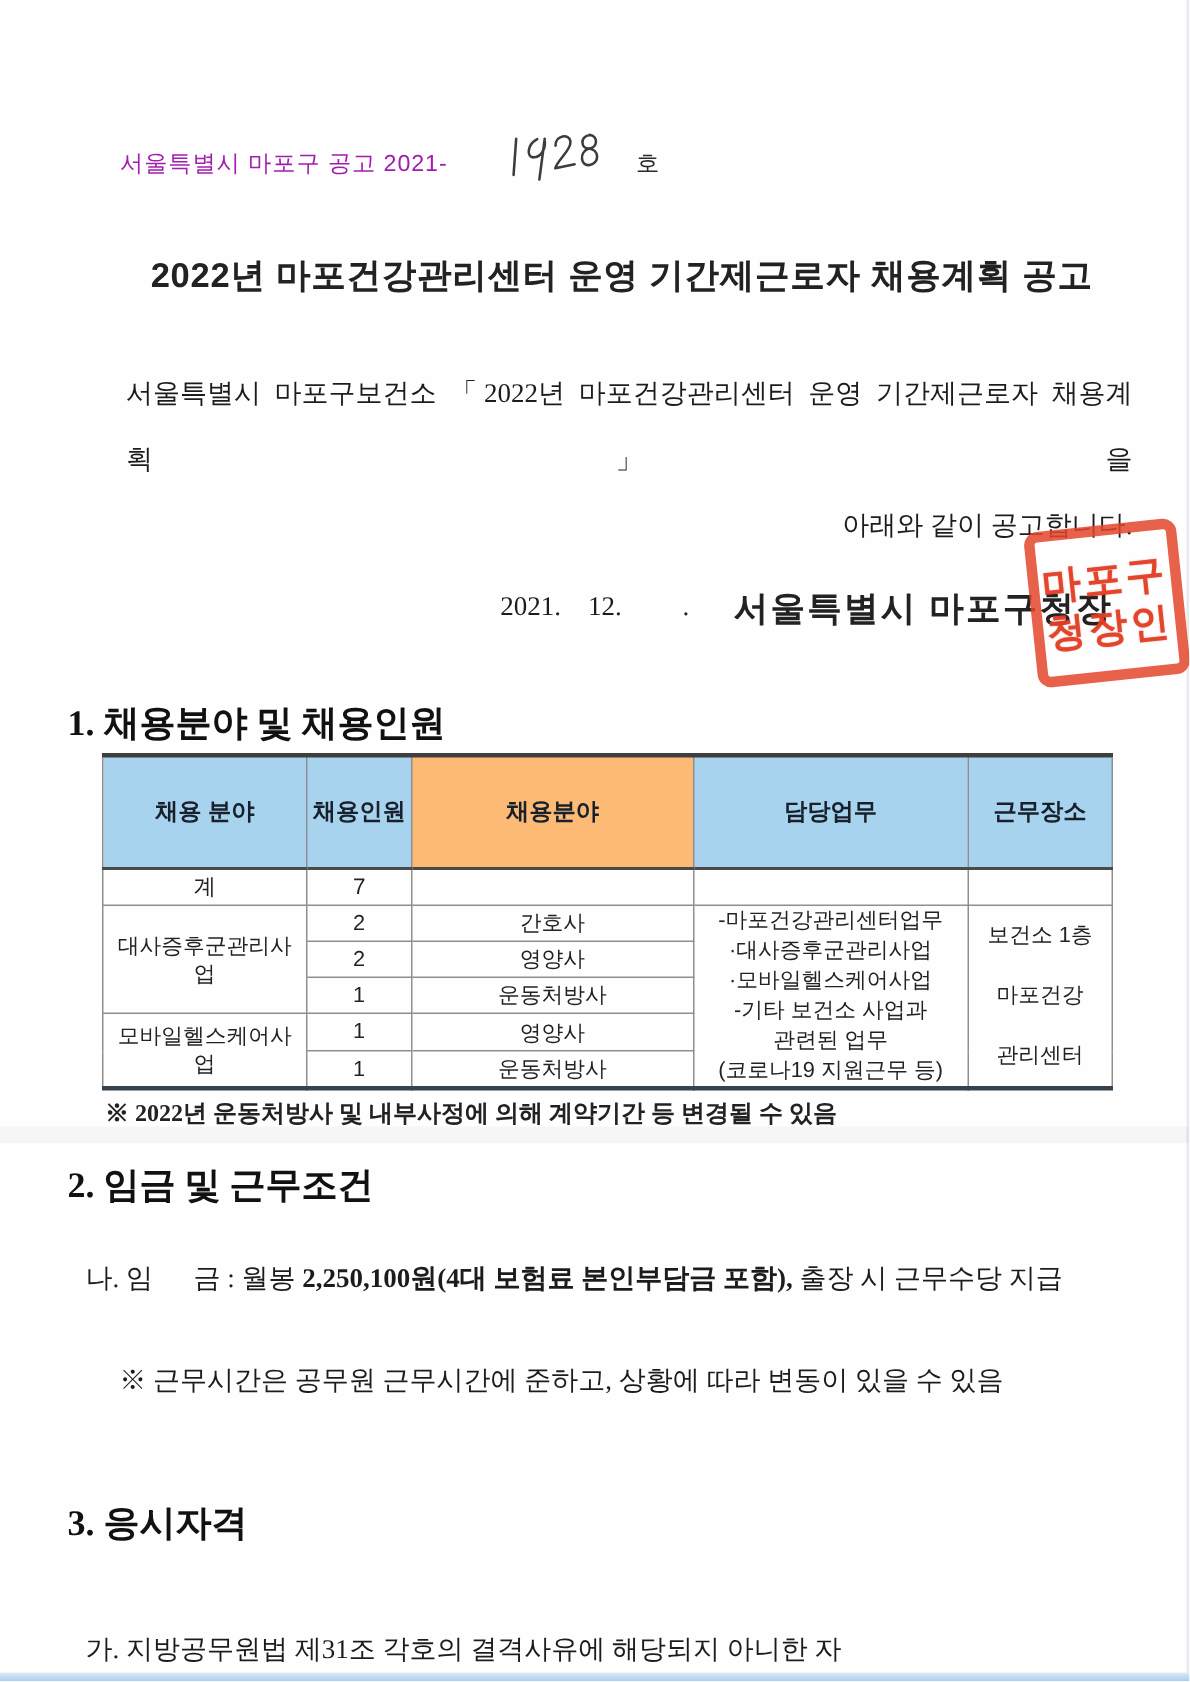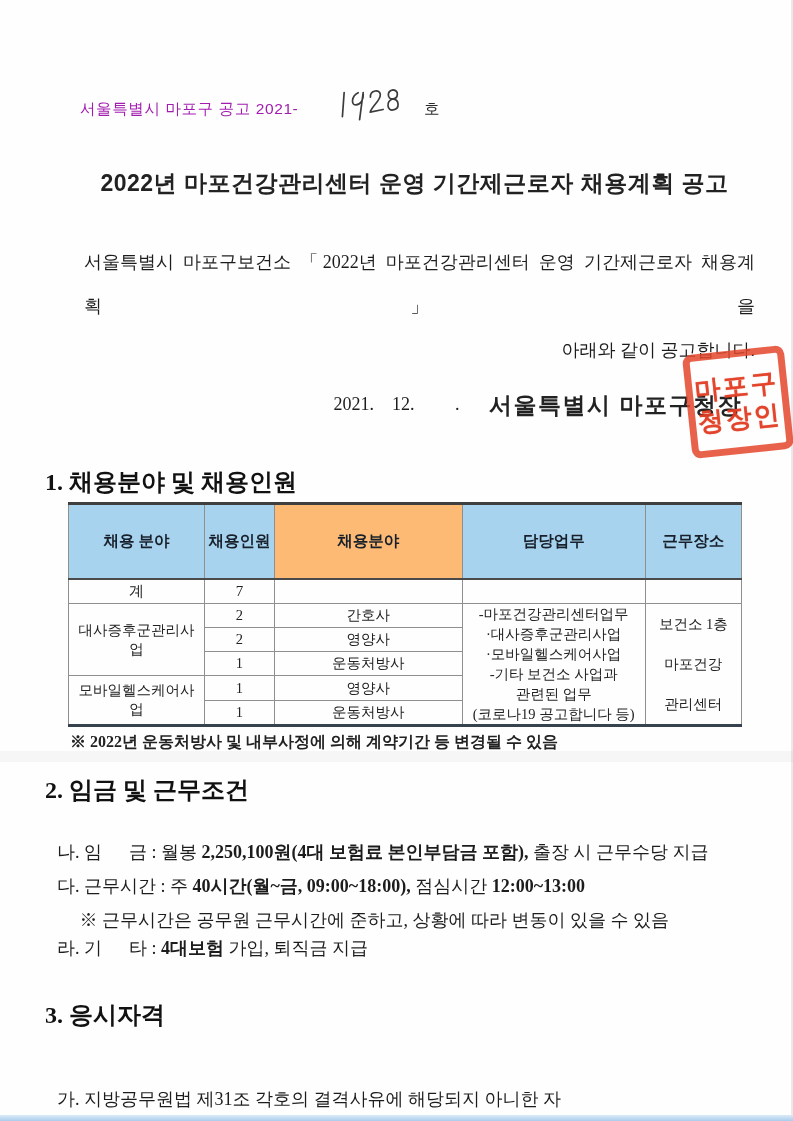--- a/index.html
+++ b/index.html
@@ -37,21 +37,21 @@
     letter-spacing:2px; color:rgba(226,62,36,0.92); line-height:1.25;
     text-shadow:0 0 1px rgba(226,62,36,0.55); white-space:nowrap; }
 
   .sec-heading { position:absolute; font-weight:bold; font-size:24px; color:#111; }
   .sec1-h { left:45px; top:466px; }
   .sec2-h { left:45px; top:774px; }
   .sec3-h { left:45px; top:999px; }
 
   .table-wrap { position:absolute; left:68px; top:502px; width:674px; }
   table.recruit {
-    width:100%; border-collapse:collapse; font-family:Liberation Serif, serif;
+    width:100%; border-collapse:collapse; font-family:Liberation Sans, sans-serif;
     font-size:14.5px; color:#222;
     border-top:3px solid #3f3f3f; border-bottom:3px solid #36424d;
   }
   table.recruit th, table.recruit td { border:1px solid #8f8f8f; text-align:center; vertical-align:middle; }
   table.recruit thead th { height:71px; font-size:15.5px; font-weight:bold; color:#17202b;
     border-bottom:2px solid #4a4a4a; }
   tr.row-total td { height:28px; font-size:15px; }
   tbody.body-rows td { height:23px; padding:0 4px; }
   td.cell-duties { text-align:left; padding:2px 9px; line-height:20px; font-size:14.5px; }
   td.cell-work { line-height:40px; font-size:14.5px; }
@@ -136,21 +136,21 @@
         <tr>
           <td rowspan="3">대사증후군관리사업</td>
           <td>2</td>
           <td>간호사</td>
           <td rowspan="5" class="cell-duties">
             <div class="duty-line">-마포건강관리센터업무</div>
             <div class="duty-line">·대사증후군관리사업</div>
             <div class="duty-line">·모바일헬스케어사업</div>
             <div class="duty-line">-기타 보건소 사업과</div>
             <div class="duty-line">관련된 업무</div>
-            <div class="duty-line">(코로나19 공고합니다 등)</div>
+            <div class="duty-line">(코로나19 지원근무 등)</div>
           </td>
           <td rowspan="5" class="cell-work">
             <div>보건소 1층</div>
             <div>마포건강</div>
             <div>관리센터</div>
           </td>
         </tr>
         <tr>
           <td>2</td>
           <td>영양사</td>
@@ -171,23 +171,21 @@
       </tbody>
     </table>
   </div>
 
   <div class="note">※ 2022년 운동처방사 및 내부사정에 의해 계약기간 등 변경될 수 있음</div>
 
   <div class="scan-band"></div>
 
   <div class="sec-heading sec2-h">2. 임금 및 근무조건</div>
   <div class="sec2-line l-na"><span>나. 임      금 : 월봉 </span><span class="b">2,250,100원(4대 보험료 본인부담금 포함),</span><span> 출장 시 근무수당 지급</span></div>
-  <div class="sec2-line l-da"><span>다. 근무시간 : 주 </span><span class="b">40시간(월~금, 09:00~18:00),</span><span> 점심시간 </span><span class="b">12:00~13:00</span></div>
   <div class="sec2-line l-star"><span>     ※ 근무시간은 공무원 근무시간에 준하고, 상황에 따라 변동이 있을 수 있음</span></div>
-  <div class="sec2-line l-ra"><span>라. 기      타 : </span><span class="b">4대보험</span><span> 가입, 퇴직금 지급</span></div>
 
   <div class="sec-heading sec3-h">3. 응시자격</div>
   <div class="sec3-line">가. 지방공무원법 제31조 각호의 결격사유에 해당되지 아니한 자</div>
 
   <div class="edge-right"></div>
   <div class="bottom-bar"></div>
 
 </div>
 
 </body></html>

